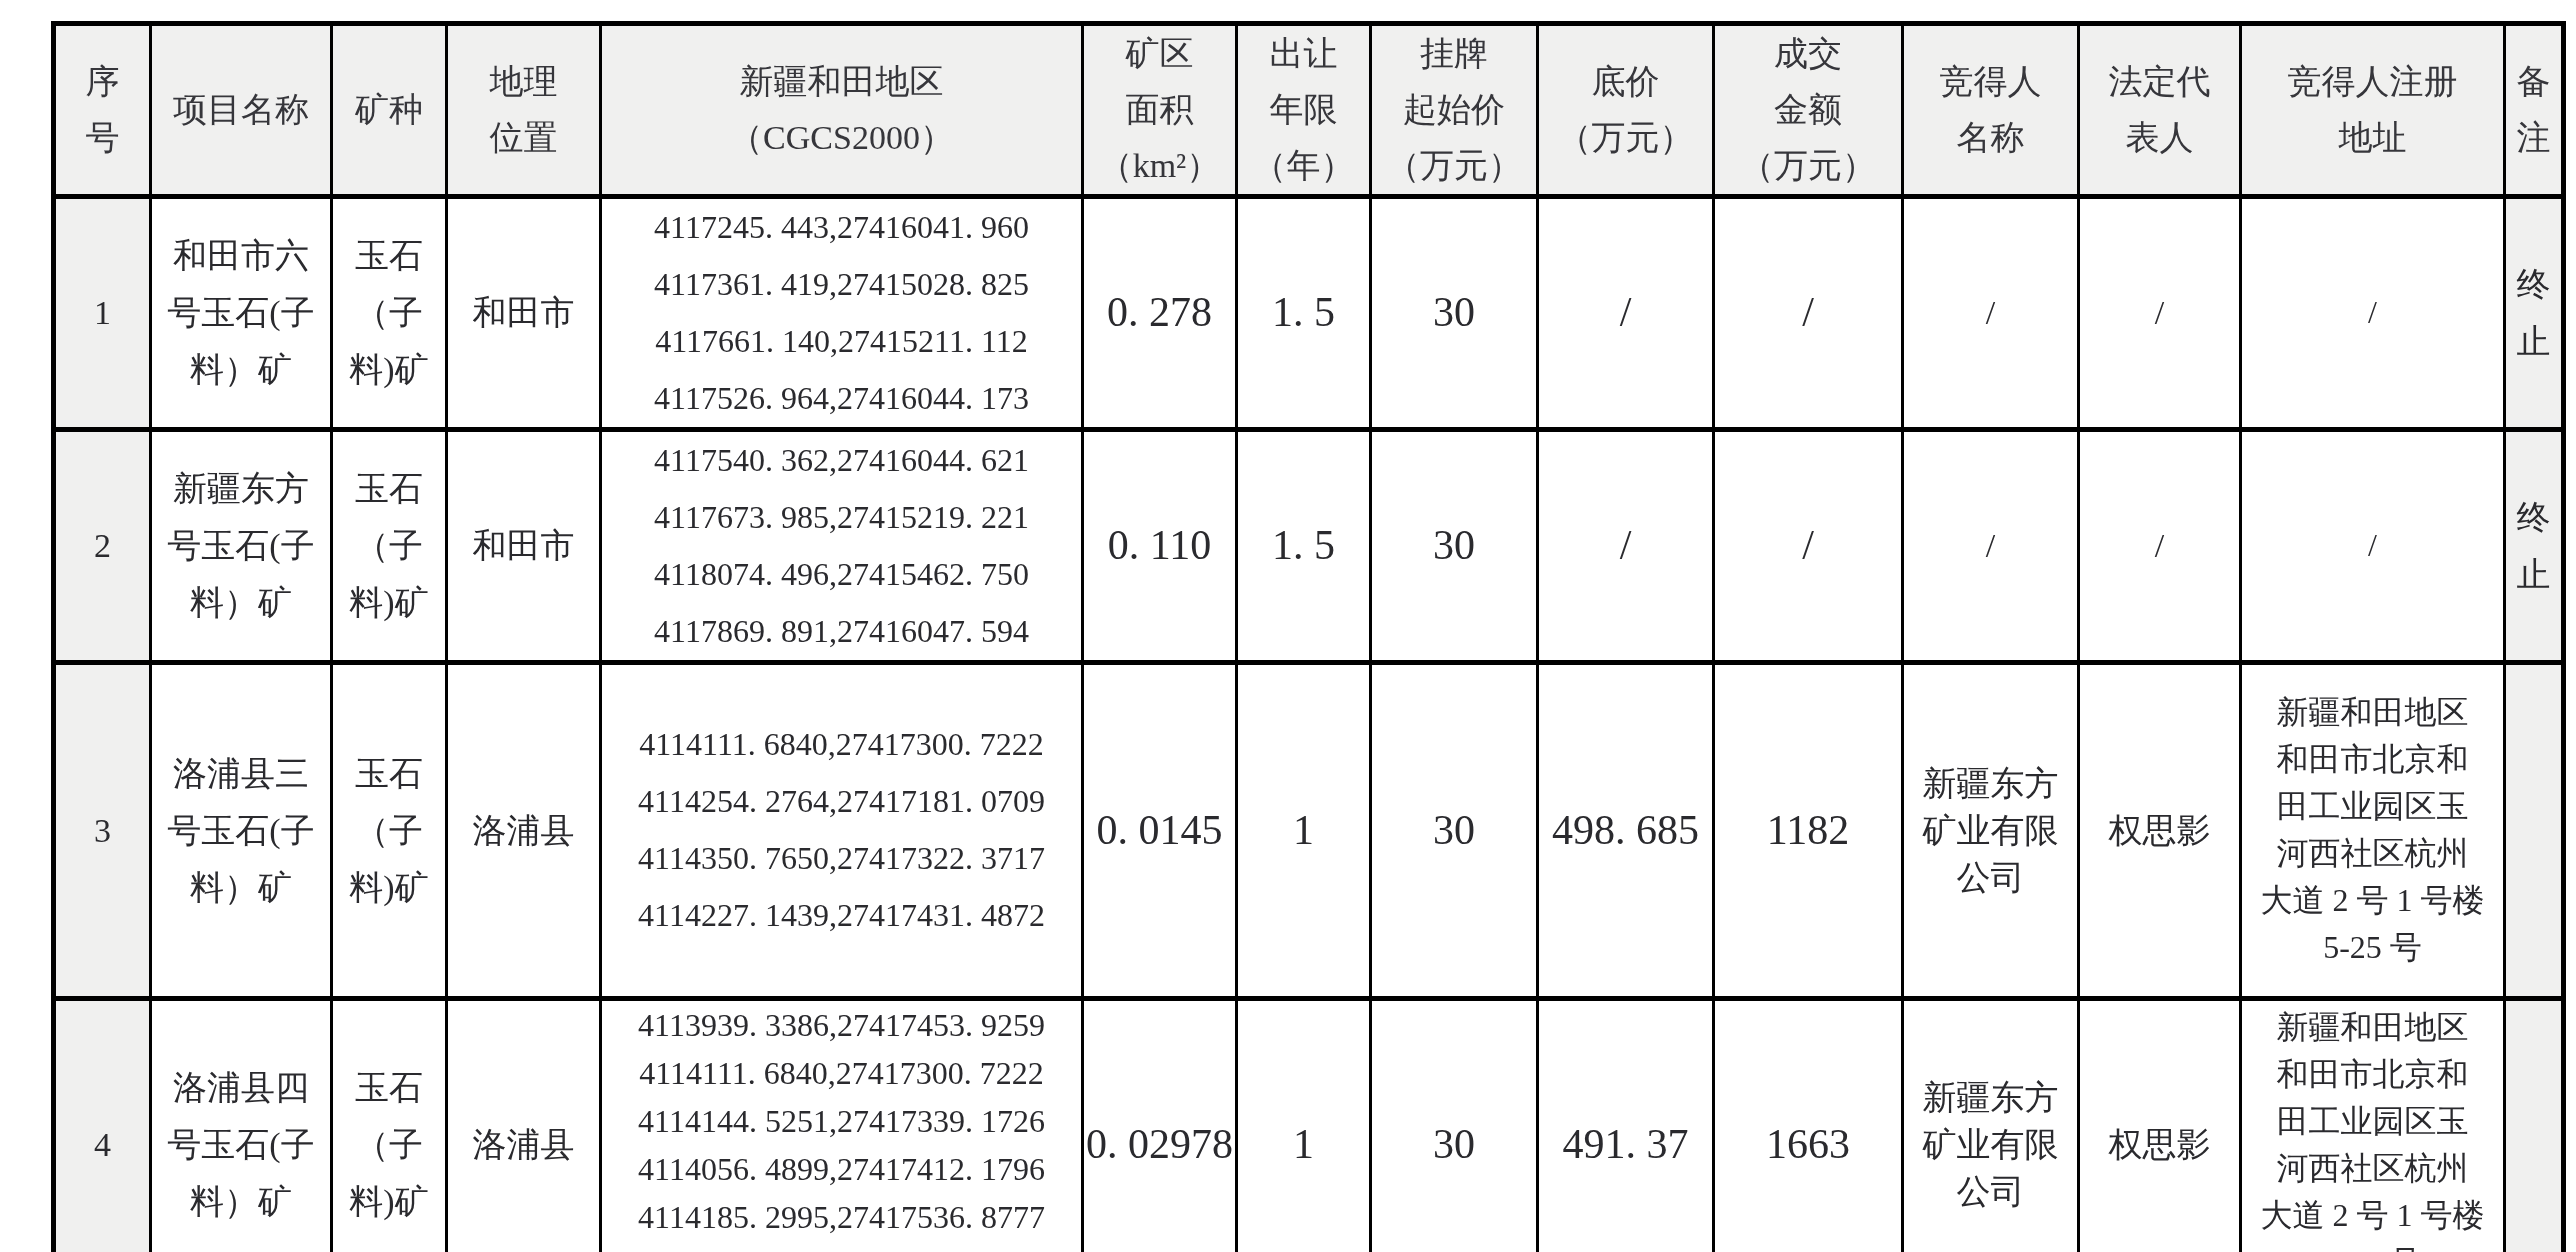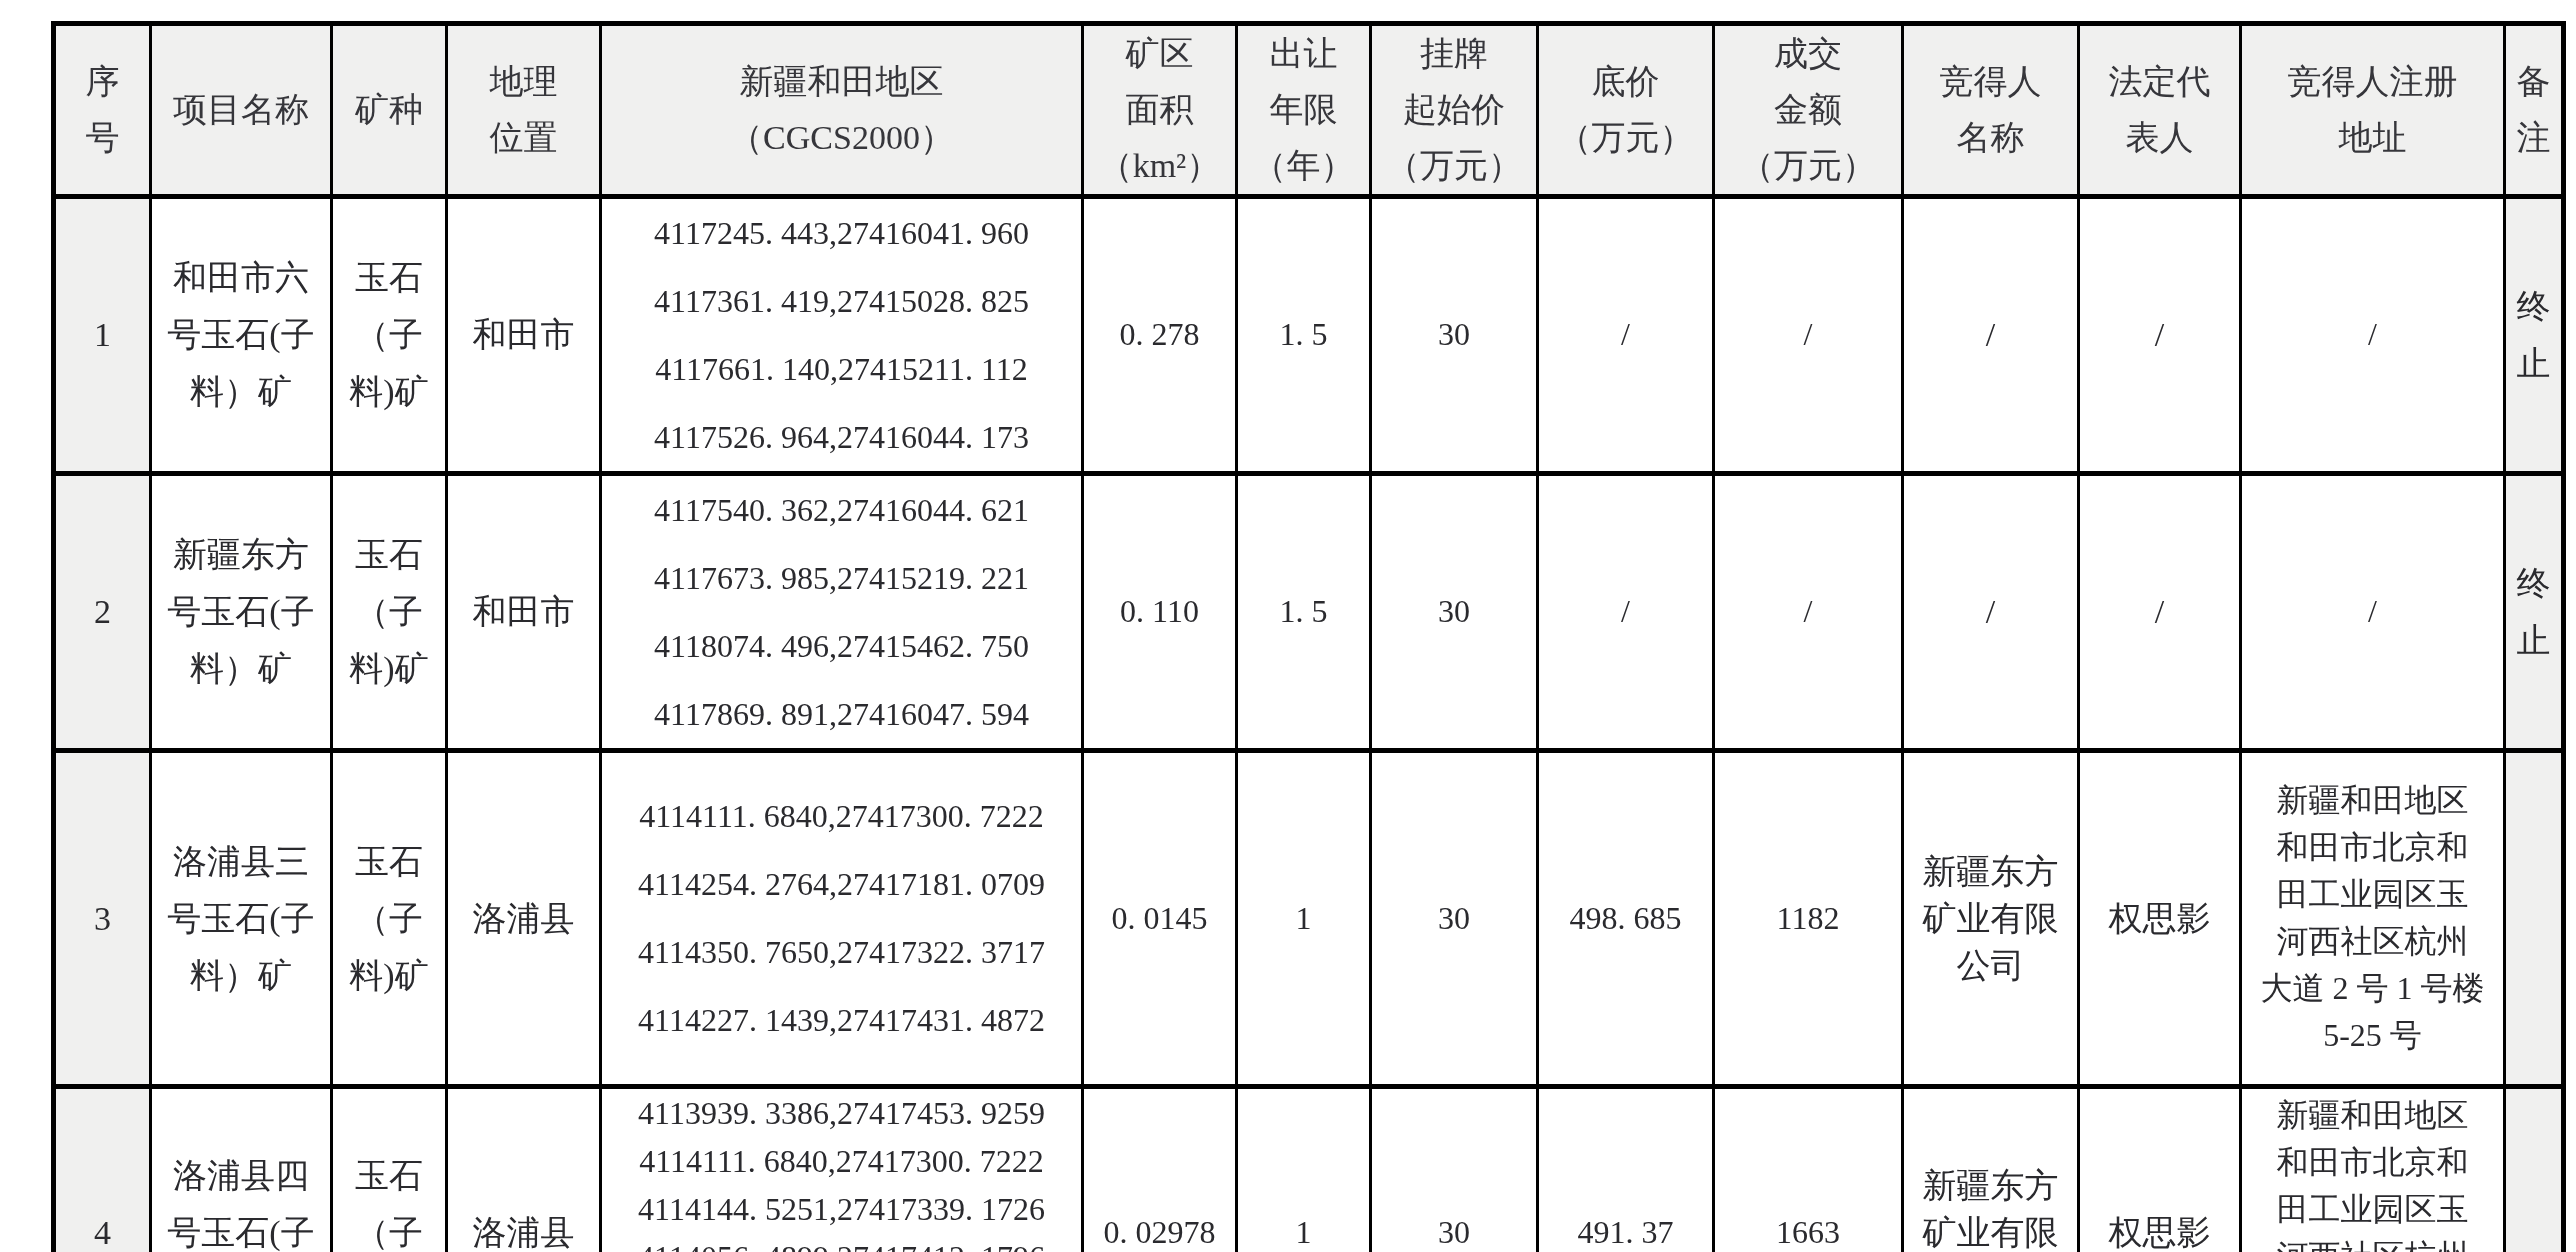--- a/index.html
+++ b/index.html
@@ -36,23 +36,23 @@
     line-height: 56px;
     color: #36363b;
   }
   .grid td {
     background: #ffffff;
     font-size: 34px;
     line-height: 57px;
     color: #2a2a2e;
   }
   .grid td.shade { background: #f0f0ef; }
-  .grid td.coords { font-size: 32px; line-height: 68px; }
+  .grid td.coords { font-size: 32px; line-height: 57px; }
   .grid td.coords.tight { line-height: 48px; }
-  .grid td.num { font-size: 32px; }
+  .grid td.num { font-size: 42px; }
   .grid td.winner { line-height: 47px; }
   .grid td.addr { font-size: 32px; line-height: 47px; }
 </style>
 </head>
 <body>
 
 <div class="stage">
   <table class="grid">
     <colgroup>
       <col style="width:97px">

